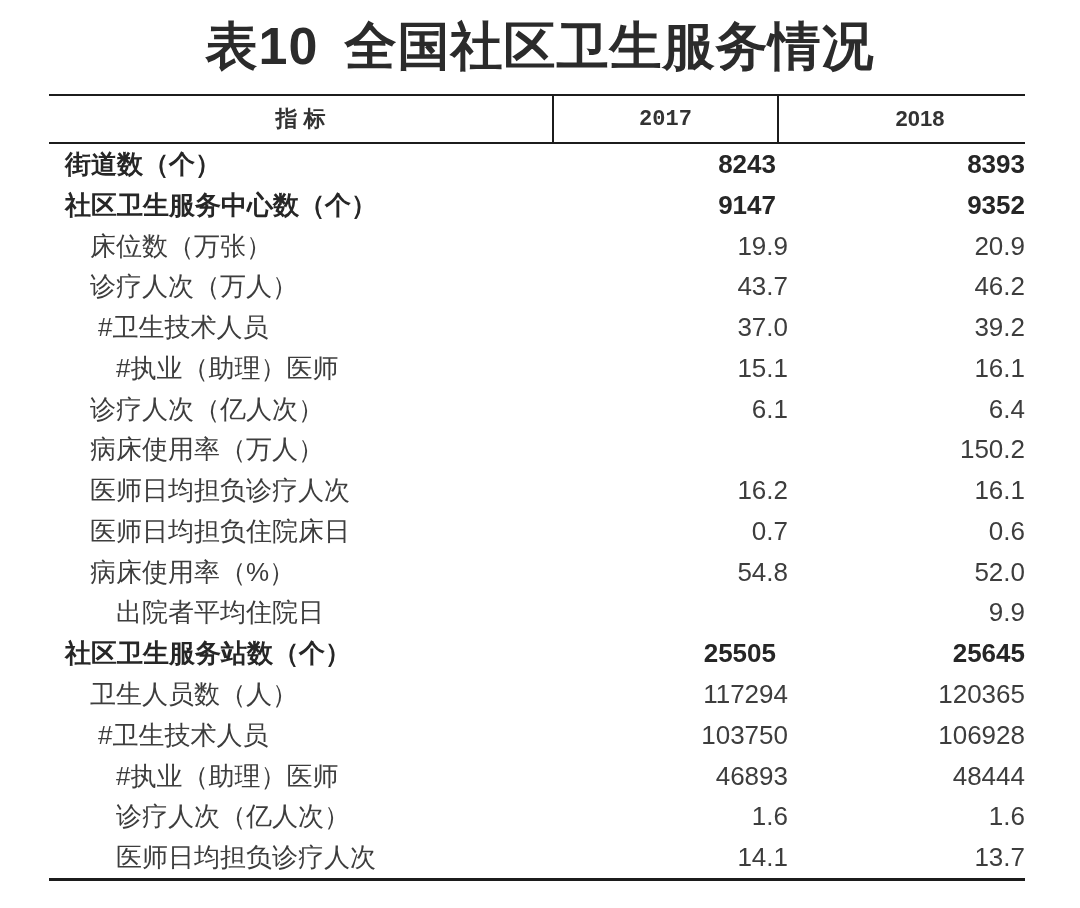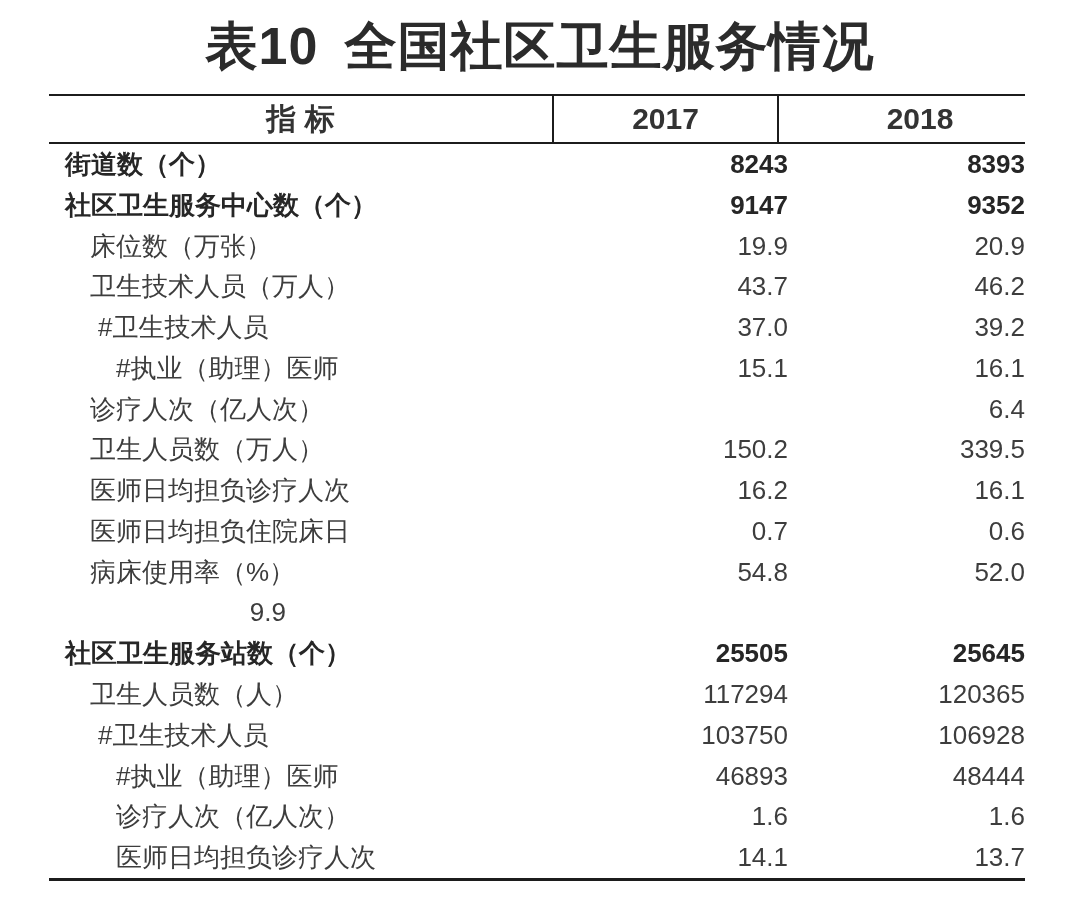--- a/index.html
+++ b/index.html
@@ -30,36 +30,36 @@
     width:976px;
     margin:19px 0 0 49px;
   }
   .thead{
     display:flex;
     align-items:stretch;
     height:50px;
     border-top:2px solid var(--border);
     border-bottom:2px solid var(--border);
     font-weight:bold;
-    font-size:30px;
+    font-size:22px;
     color:#333333;
   }
   .th{display:flex;align-items:center;justify-content:center;}
   .th-indicator{width:503px;}
-  .th-y1{width:225px;border-left:2px solid var(--border);}
+  .th-y1{width:225px;border-left:2px solid var(--border);font-family:Liberation Mono, monospace;}
   .th-y2{flex:1;border-left:2px solid var(--border);padding-left:36px;}
   .tbody{border-bottom:3px solid var(--border);}
   .tr{
     display:flex;
     align-items:center;
     height:40.78px;
     font-size:26px;
     color:var(--text);
   }
-  .tr.bold{font-weight:bold;color:var(--bold-text);}
+  .tr.bold{font-weight:bold;color:var(--bold-text);gap:12px;}
   .td.label{flex:1;white-space:nowrap;overflow:hidden;}
   .td.val{text-align:right;white-space:nowrap;}
   .td.v2017{width:236px;}
   .td.v2018{width:237px;}
   .tr.i0 .label{padding-left:16px;}
   .tr.i1 .label{padding-left:41px;}
   .tr.i2 .label{padding-left:49px;}
   .tr.i3 .label{padding-left:67px;}
 </style>
 </head>
@@ -90,46 +90,46 @@
     <div class="td val v2018">9352</div>
   </div>
 
   <div class="tr i1">
     <div class="td label">床位数（万张）</div>
     <div class="td val v2017">19.9</div>
     <div class="td val v2018">20.9</div>
   </div>
 
   <div class="tr i1">
-    <div class="td label">卫生技术人员（万人）</div>
+    <div class="td label">诊疗人次（万人）</div>
     <div class="td val v2017">43.7</div>
     <div class="td val v2018">46.2</div>
   </div>
 
   <div class="tr i2">
     <div class="td label">#卫生技术人员</div>
     <div class="td val v2017">37.0</div>
     <div class="td val v2018">39.2</div>
   </div>
 
   <div class="tr i3">
     <div class="td label">#执业（助理）医师</div>
     <div class="td val v2017">15.1</div>
     <div class="td val v2018">16.1</div>
   </div>
 
   <div class="tr i1">
     <div class="td label">诊疗人次（亿人次）</div>
+    <div class="td val v2017">6.1</div>
     <div class="td val v2018">6.4</div>
   </div>
 
   <div class="tr i1">
-    <div class="td label">卫生人员数（万人）</div>
+    <div class="td label">病床使用率（万人）</div>
     <div class="td val v2017">150.2</div>
-    <div class="td val v2018">339.5</div>
   </div>
 
   <div class="tr i1">
     <div class="td label">医师日均担负诊疗人次</div>
     <div class="td val v2017">16.2</div>
     <div class="td val v2018">16.1</div>
   </div>
 
   <div class="tr i1">
     <div class="td label">医师日均担负住院床日</div>
@@ -137,20 +137,21 @@
     <div class="td val v2018">0.6</div>
   </div>
 
   <div class="tr i1">
     <div class="td label">病床使用率（%）</div>
     <div class="td val v2017">54.8</div>
     <div class="td val v2018">52.0</div>
   </div>
 
   <div class="tr i3">
+    <div class="td label">出院者平均住院日</div>
     <div class="td val v2018">9.9</div>
   </div>
 
   <div class="tr i0 bold">
     <div class="td label">社区卫生服务站数（个）</div>
     <div class="td val v2017">25505</div>
     <div class="td val v2018">25645</div>
   </div>
 
   <div class="tr i1">

